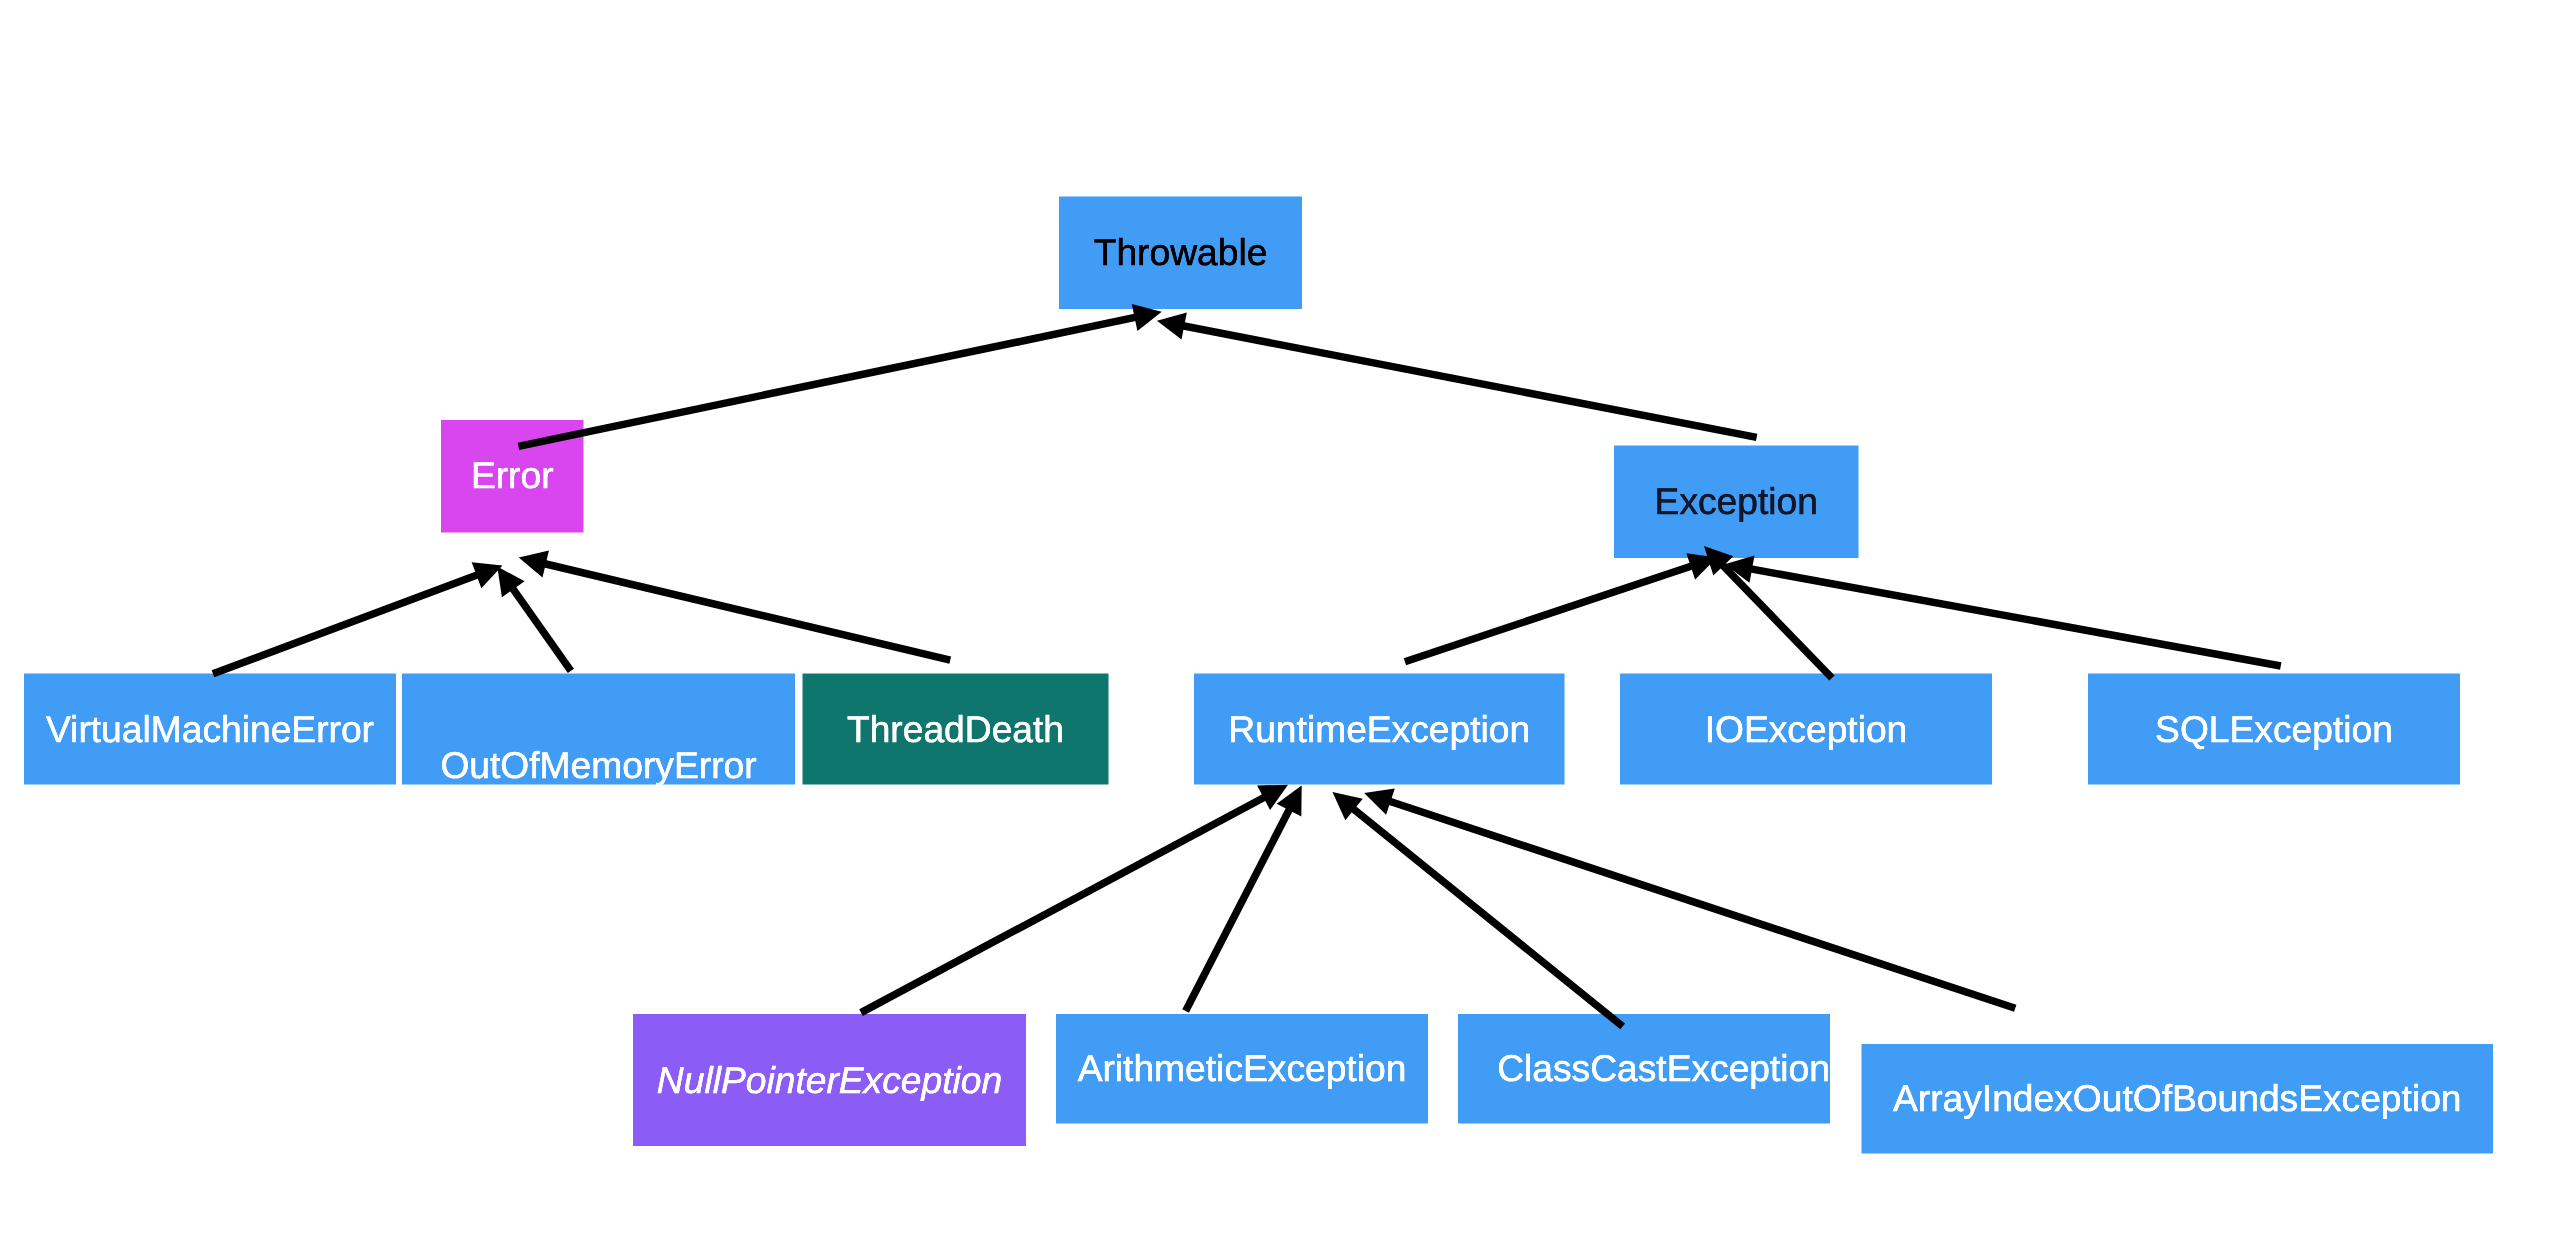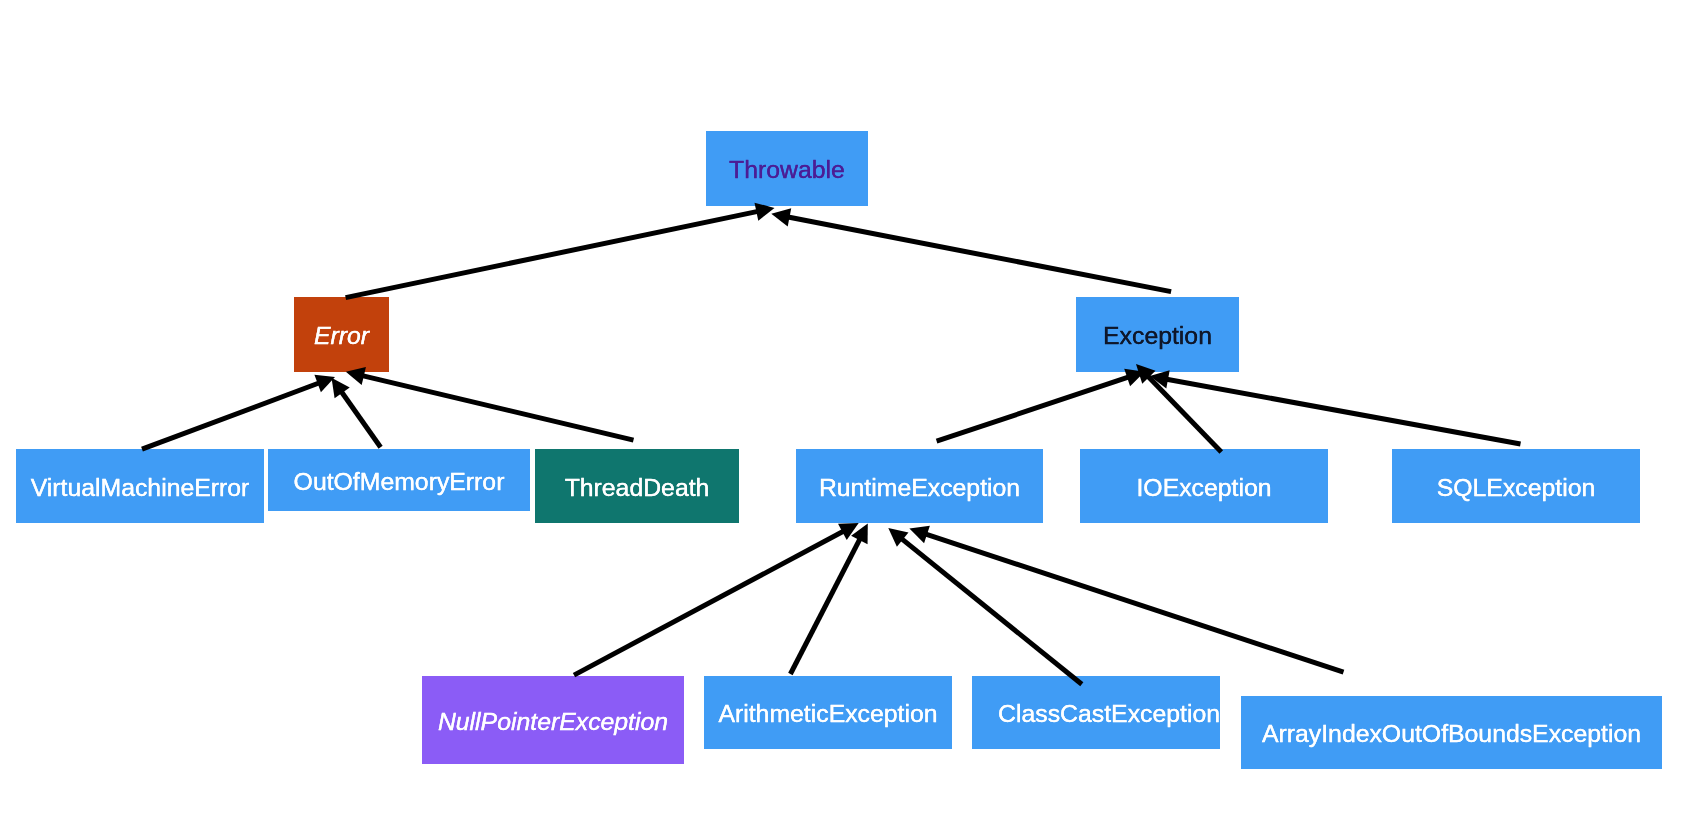--- a/index.html
+++ b/index.html
@@ -98,33 +98,33 @@
     <g class="edge">
       <line class="edge-line" x1="1081.8" y1="684.3" x2="900.5327684919347" y2="537.881042456276" stroke="#000000" stroke-width="5"></line>
       <polygon class="edge-head" points="888.3,528 908.503870258909,532.4290096591866 896.8791144279962,546.8205020026393" fill="#000000"></polygon>
     </g>
     <g class="edge">
       <line class="edge-line" x1="1343.5" y1="672.2" x2="924.3293552070604" y2="533.5386210728724" stroke="#000000" stroke-width="5"></line>
       <polygon class="edge-head" points="909.4,528.6 929.8690185217606,525.6281687874614 924.0588760830874,543.1921160898853" fill="#000000"></polygon>
     </g>
   </svg>
 
-  <div class="node" style="left: 706px; top: 131px; width: 162px; height: 75px; background: rgb(64, 156, 245); color: #4c1d95; font-size: 24.8px;">
+  <div class="node" style="left: 706px; top: 131px; width: 162px; height: 75px; background: rgb(64, 156, 245); color: #000000; font-size: 24.8px;">
     <span class="node-label">Throwable</span>
   </div>
-  <div class="node" style="left: 294px; top: 297px; width: 95px; height: 75px; background: #c2410c; color: rgb(255, 255, 255); font-size: 24.8px; font-style: italic;">
+  <div class="node" style="left: 294px; top: 280px; width: 95px; height: 75px; background: #d946ef; color: rgb(255, 255, 255); font-size: 24.8px;">
     <span class="node-label">Error</span>
   </div>
   <div class="node" style="left: 1076px; top: 297px; width: 163px; height: 75px; background: rgb(64, 156, 245); color: #0f172a; font-size: 24.8px;">
     <span class="node-label">Exception</span>
   </div>
   <div class="node" style="left: 16px; top: 449px; width: 248px; height: 74px; background: rgb(64, 156, 245); color: rgb(255, 255, 255); font-size: 24.8px;">
     <span class="node-label">VirtualMachineError</span>
   </div>
-  <div class="node" style="left: 268px; top: 449px; width: 262px; height: 62px; background: rgb(64, 156, 245); color: rgb(255, 255, 255); font-size: 24.8px;">
+  <div class="node" style="left: 268px; top: 449px; width: 262px; height: 74px; background: rgb(64, 156, 245); color: rgb(255, 255, 255); font-size: 24.8px; align-items: flex-end;">
     <span class="node-label">OutOfMemoryError</span>
   </div>
   <div class="node" style="left: 535px; top: 449px; width: 204px; height: 74px; background: #0f766e; color: rgb(255, 255, 255); font-size: 24.8px;">
     <span class="node-label">ThreadDeath</span>
   </div>
   <div class="node" style="left: 796px; top: 449px; width: 247px; height: 74px; background: rgb(64, 156, 245); color: rgb(255, 255, 255); font-size: 24.8px;">
     <span class="node-label">RuntimeException</span>
   </div>
   <div class="node" style="left: 1080px; top: 449px; width: 248px; height: 74px; background: rgb(64, 156, 245); color: rgb(255, 255, 255); font-size: 24.8px;">
     <span class="node-label">IOException</span>

